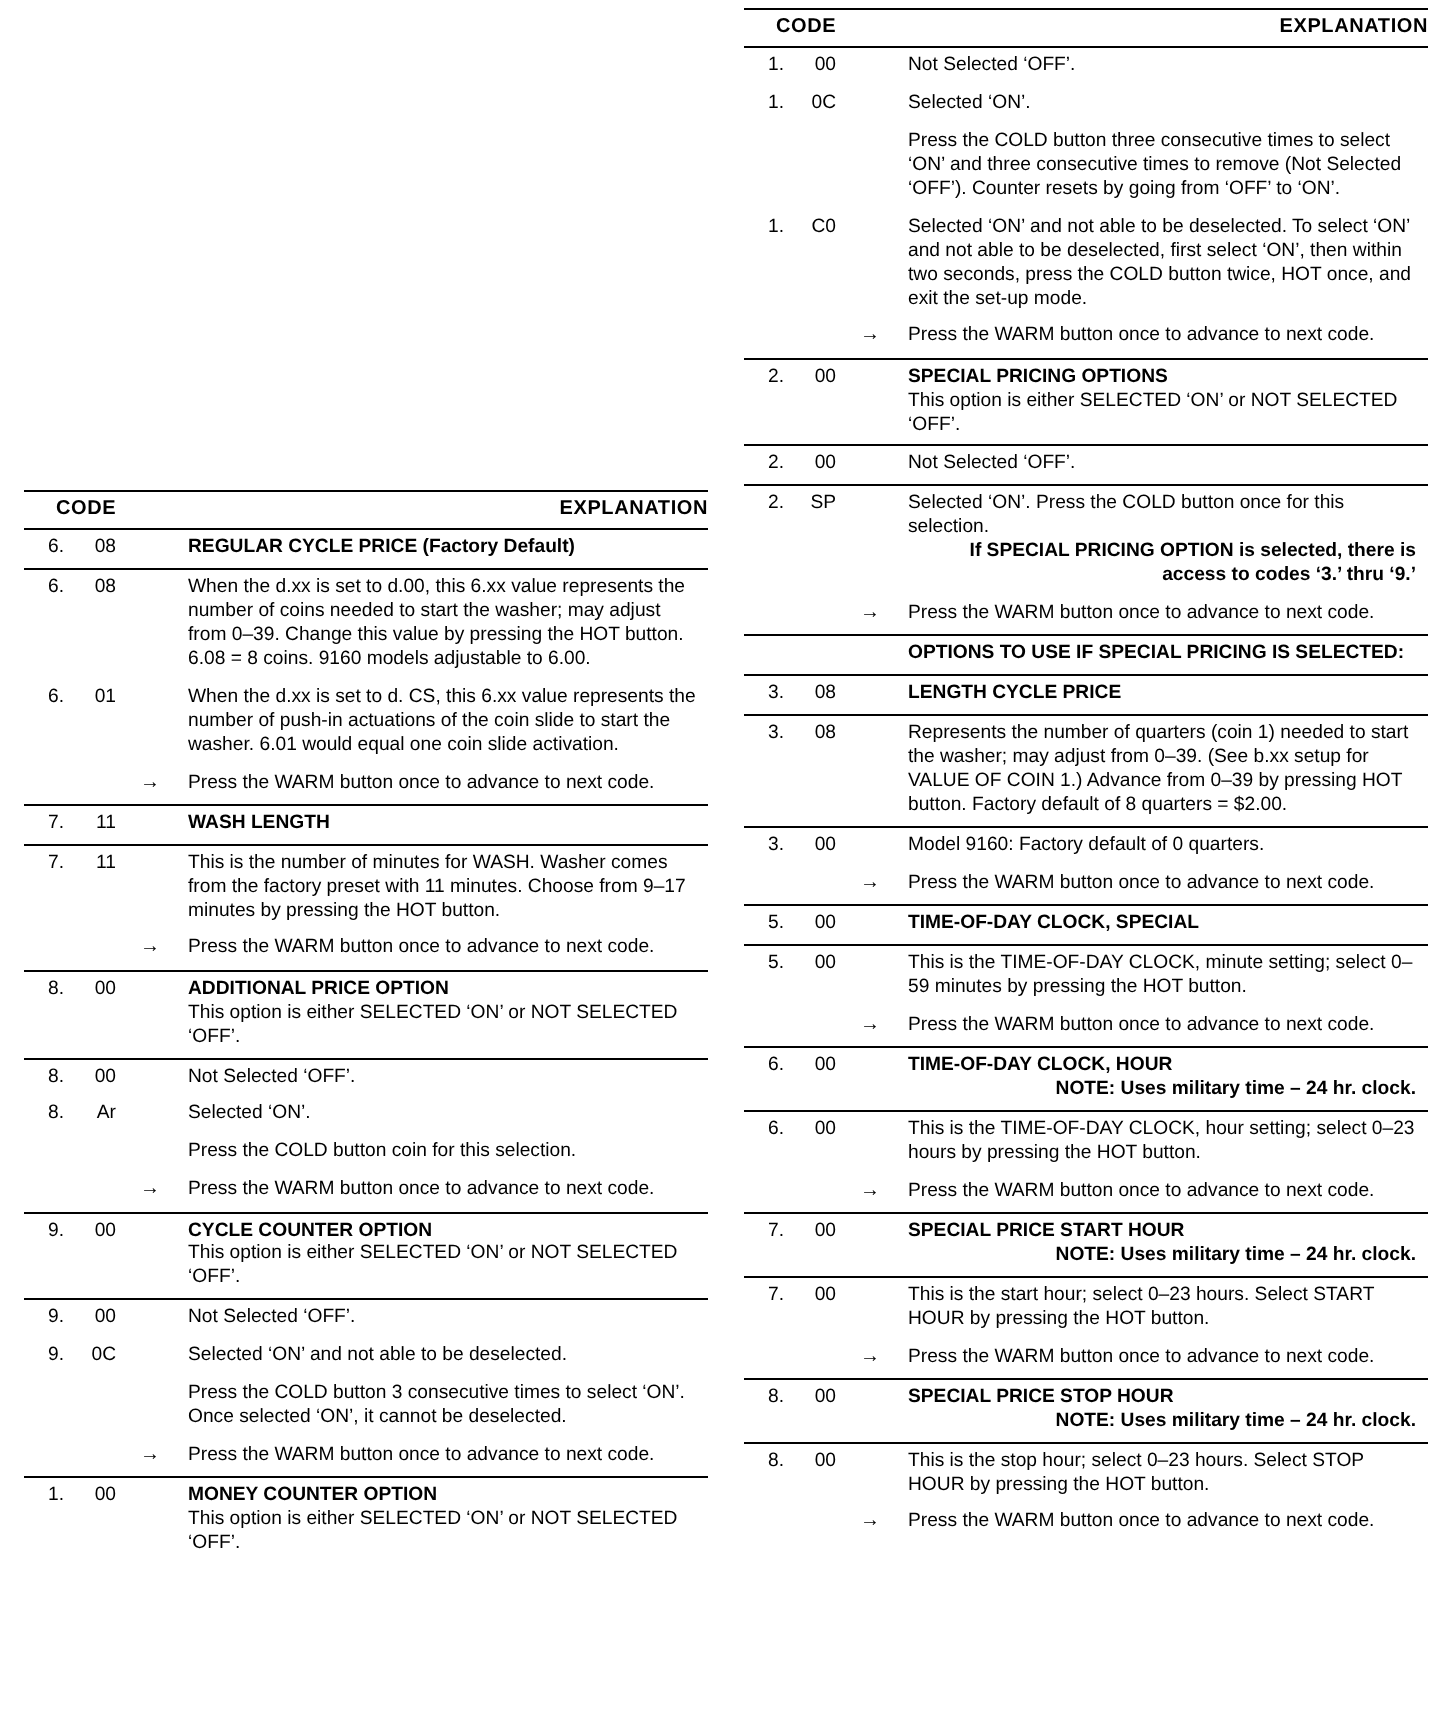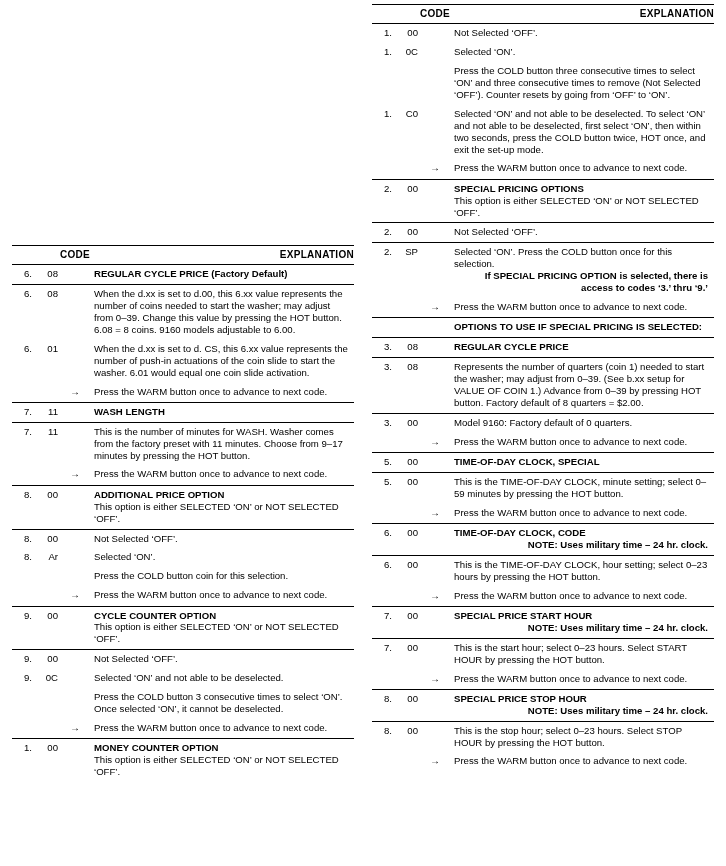--- a/index.html
+++ b/index.html
@@ -46,21 +46,21 @@
   
   tr.hdr > td {
     border-top: 1.2px solid #000;
     border-bottom: 1.2px solid #000;
     padding: 3px 0 3px 0;
     font-weight: bold;
     text-align: center;
     font-size: 10px;
     letter-spacing: 0.3px;
   }
-  tr.hdr td.hdr-code { text-align: right; padding-left: 16px; }
+  tr.hdr td.hdr-code { text-align: left; padding-left: 16px; }
   tr.hdr td.hdr-exp  { text-align: right; }
 
   
   tr.row > td {
     padding: 3px 4px 4px 0;
   }
   tr.row > td.code-a, tr.row > td.code-b {
     text-align: right;
     padding-right: 6px;
     white-space: nowrap;
@@ -282,21 +282,21 @@
           <tr class="row rule">
             <td class="code-a"></td>
             <td class="code-b"></td>
             <td class="arrow"></td>
             <td class="exp"><span class="title">OPTIONS TO USE IF SPECIAL PRICING IS SELECTED:</span></td>
           </tr>
           <tr class="row rule">
             <td class="code-a">3.</td>
             <td class="code-b">08</td>
             <td class="arrow"></td>
-            <td class="exp"><span class="title">REGULAR CYCLE PRICE</span></td>
+            <td class="exp"><span class="title">LENGTH CYCLE PRICE</span></td>
           </tr>
           <tr class="row rule">
             <td class="code-a">3.</td>
             <td class="code-b">08</td>
             <td class="arrow"></td>
             <td class="exp"><span>Represents the number of quarters (coin 1) needed to start the washer; may adjust from 0–39. (See b.xx setup for VALUE OF COIN 1.) Advance from 0–39 by pressing HOT button. Factory default of 8 quarters = $2.00.</span></td>
           </tr>
           <tr class="row rule">
             <td class="code-a">3.</td>
             <td class="code-b">00</td>
@@ -324,21 +324,21 @@
           <tr class="row">
             <td class="code-a"></td>
             <td class="code-b"></td>
             <td class="arrow">→</td>
             <td class="exp"><span>Press the WARM button once to advance to next code.</span></td>
           </tr>
           <tr class="row rule">
             <td class="code-a">6.</td>
             <td class="code-b">00</td>
             <td class="arrow"></td>
-            <td class="exp"><span class="title">TIME-OF-DAY CLOCK, CODE</span><span class="sub bold">NOTE: Uses military time – 24 hr. clock.</span></td>
+            <td class="exp"><span class="title">TIME-OF-DAY CLOCK, HOUR</span><span class="sub bold">NOTE: Uses military time – 24 hr. clock.</span></td>
           </tr>
           <tr class="row rule">
             <td class="code-a">6.</td>
             <td class="code-b">00</td>
             <td class="arrow"></td>
             <td class="exp"><span>This is the TIME-OF-DAY CLOCK, hour setting; select 0–23 hours by pressing the HOT button.</span></td>
           </tr>
           <tr class="row">
             <td class="code-a"></td>
             <td class="code-b"></td>

